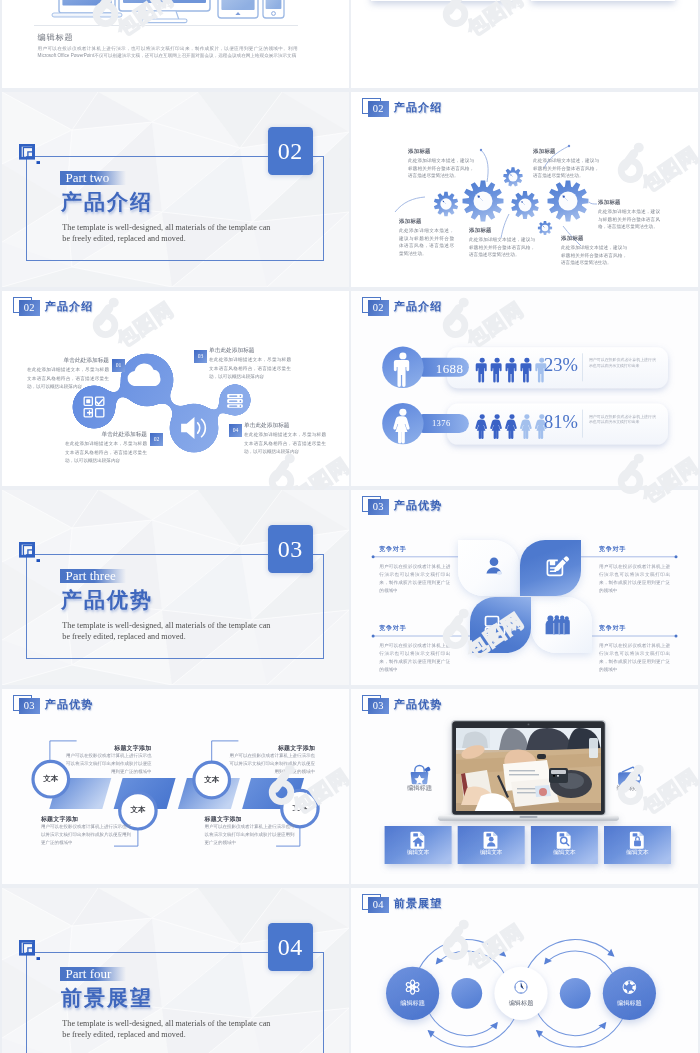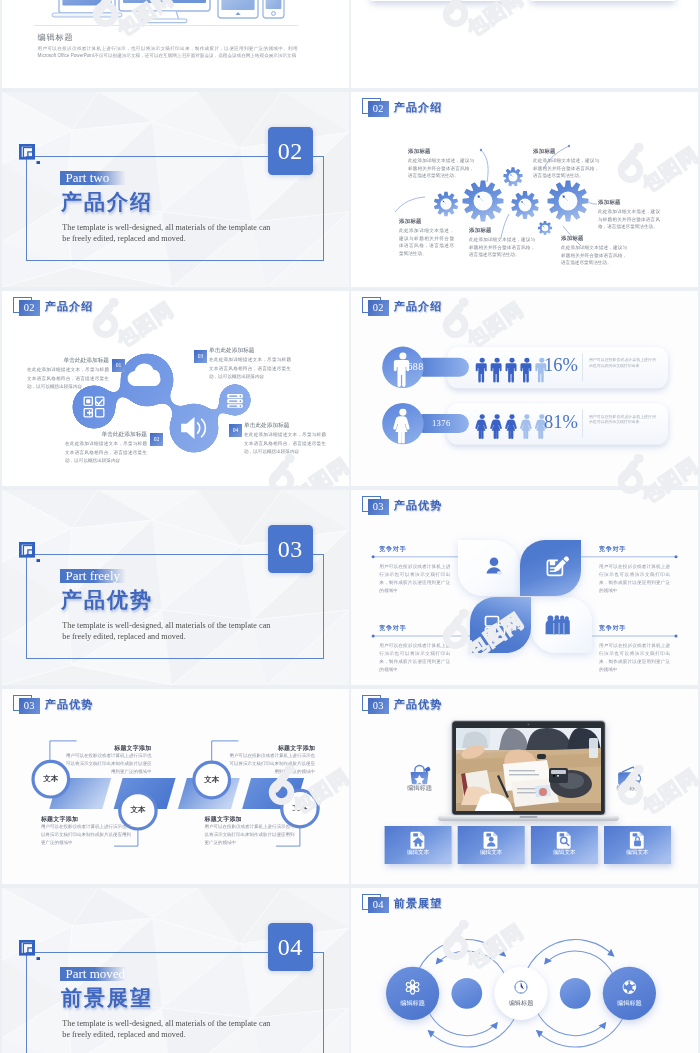--- a/index.html
+++ b/index.html
@@ -496,23 +496,23 @@
           <g transform="translate(175.89999999999998,134.79999999999998) scale(.98)" fill="#a3c0ed">
             <ellipse cx="0" cy="-9.4" rx="2.6" ry="2.5"></ellipse>
             <path d="M0 -6.5 a3.2 3.2 0 0 1 3.15 2.4 l1.7 6 a1.1 1.1 0 0 1 -2.1 .65 l-1.05 -3.3 l-.4 0 l2.05 5.8 h-1.95 v7.2 a1.2 1.2 0 0 1 -2.4 0 v-7.2 h-.14 v7.2 a1.2 1.2 0 0 1 -2.4 0 v-7.2 h-1.95 l2.05 -5.8 l-.4 0 l-1.05 3.3 a1.1 1.1 0 0 1 -2.1 -.65 l1.7 -6 a3.2 3.2 0 0 1 3.15 -2.4 z"></path>
           </g>
           <g transform="translate(190.79999999999998,134.79999999999998) scale(.98)" fill="#a3c0ed">
             <ellipse cx="0" cy="-9.4" rx="2.6" ry="2.5"></ellipse>
             <path d="M0 -6.5 a3.2 3.2 0 0 1 3.15 2.4 l1.7 6 a1.1 1.1 0 0 1 -2.1 .65 l-1.05 -3.3 l-.4 0 l2.05 5.8 h-1.95 v7.2 a1.2 1.2 0 0 1 -2.4 0 v-7.2 h-.14 v7.2 a1.2 1.2 0 0 1 -2.4 0 v-7.2 h-1.95 l2.05 -5.8 l-.4 0 l-1.05 3.3 a1.1 1.1 0 0 1 -2.1 -.65 l1.7 -6 a3.2 3.2 0 0 1 3.15 -2.4 z"></path>
           </g>
         </g>
       </svg>
-      <div class="abs" style="left:51px;top:70.3px;width:55.2px;color:#fff;font-size:10px;
+      <div class="abs" style="left:71px;top:70.3px;width:55.2px;text-align:center;color:#fff;font-size:13px;
         font-family:'Liberation Serif',serif;letter-spacing:.4px;">1688</div>
-      <div class="abs" style="left:192.9px;top:64.3px;color:#4a73c8;font-size:18.5px;font-family:'Liberation Serif',serif;">16%</div>
+      <div class="abs" style="left:192.9px;top:64.3px;color:#4a73c8;font-size:18.5px;font-family:'Liberation Serif',serif;">23%</div>
       <div class="abs" style="left:237.9px;top:66.3px;width:67px;font-size:3.9px;line-height:5.4px;color:#a0a6b3;text-align:justify;">用户可以在投影仪或者计算机上进行演示也可以将演示文稿打印出来</div>
       <div class="abs" style="left:62.7px;top:126.6px;width:55.2px;text-align:center;color:#fff;font-size:8.6px;
         font-family:'Liberation Serif',serif;letter-spacing:.4px;">1376</div>
       <div class="abs" style="left:192.9px;top:120.6px;color:#4a73c8;font-size:18.5px;font-family:'Liberation Serif',serif;">81%</div>
       <div class="abs" style="left:237.9px;top:122.6px;width:67px;font-size:3.9px;line-height:5.4px;color:#a0a6b3;text-align:justify;">用户可以在投影仪或者计算机上进行演示也可以将演示文稿打印出来</div>
     </div>
 
   <div class="slide s6 nowm">
       <svg width="347" height="195" viewBox="0 0 347 195">
    <rect width="347" height="195" fill="#f5f6f8"></rect>
@@ -561,21 +561,21 @@
    </g>
   </svg>
       <div class="sec-frame" style="left:23.7px;top:63.5px;width:298.3px;height:105.7px;"></div>
       <svg class="abs" style="left:15.5px;top:51px" width="26" height="26" viewBox="0 0 26 26">
     <rect x="2.35" y="2.35" width="13.3" height="12.9" fill="none" stroke="#3161c2" stroke-width="2.7"></rect>
     <rect x="5.4" y="4.5" width="9.3" height="9.9" fill="none" stroke="#3161c2" stroke-width="1.3"></rect>
     <rect x="9.9" y="8.9" width="5.3" height="5.3" fill="none" stroke="#3161c2" stroke-width="1.3"></rect>
     <rect x="18.5" y="18.1" width="3.5" height="2.9" fill="#1f52bc"></rect>
   </svg>
       <div class="sec-num" style="left:265.5px;top:34.5px;">03</div>
-      <div class="sec-eyebrow" style="left:57.5px;top:79.2px;width:66px;height:13.7px;">Part freely</div>
+      <div class="sec-eyebrow" style="left:57.5px;top:79.2px;width:66px;height:13.7px;">Part three</div>
       <div class="sec-title" style="left:59px;top:98.5px;">产品优势</div>
       <div class="sec-desc" style="left:60.3px;top:131px;">The template is well-designed, all materials of the template can</div>
       <div class="sec-desc" style="left:60.3px;top:141.5px;">be freely edited, replaced and moved.</div>
     </div>
 
   <div class="slide s7">
       <div class="abs" style="left:0;top:0;width:347px;height:195px;background:#fdfdfe;"></div>
       <div class="hdr">
     <div class="sq-out"></div>
     <div class="sq-fill">03</div>
@@ -927,21 +927,21 @@
    </g>
   </svg>
       <div class="sec-frame" style="left:23.7px;top:63.5px;width:298.3px;height:105.7px;"></div>
       <svg class="abs" style="left:15.5px;top:51px" width="26" height="26" viewBox="0 0 26 26">
     <rect x="2.35" y="2.35" width="13.3" height="12.9" fill="none" stroke="#3161c2" stroke-width="2.7"></rect>
     <rect x="5.4" y="4.5" width="9.3" height="9.9" fill="none" stroke="#3161c2" stroke-width="1.3"></rect>
     <rect x="9.9" y="8.9" width="5.3" height="5.3" fill="none" stroke="#3161c2" stroke-width="1.3"></rect>
     <rect x="18.5" y="18.1" width="3.5" height="2.9" fill="#1f52bc"></rect>
   </svg>
       <div class="sec-num" style="left:265.5px;top:34.5px;">04</div>
-      <div class="sec-eyebrow" style="left:57.5px;top:79.2px;width:66px;height:13.7px;">Part moved</div>
+      <div class="sec-eyebrow" style="left:57.5px;top:79.2px;width:66px;height:13.7px;">Part four</div>
       <div class="sec-title" style="left:59px;top:98.5px;">前景展望</div>
       <div class="sec-desc" style="left:60.3px;top:131px;">The template is well-designed, all materials of the template can</div>
       <div class="sec-desc" style="left:60.3px;top:141.5px;">be freely edited, replaced and moved.</div>
     </div>
 
   <div class="slide s11">
       <div class="abs" style="left:0;top:0;width:347px;height:195px;background:#fdfdfe;"></div>
       <div class="hdr">
     <div class="sq-out"></div>
     <div class="sq-fill">04</div>

